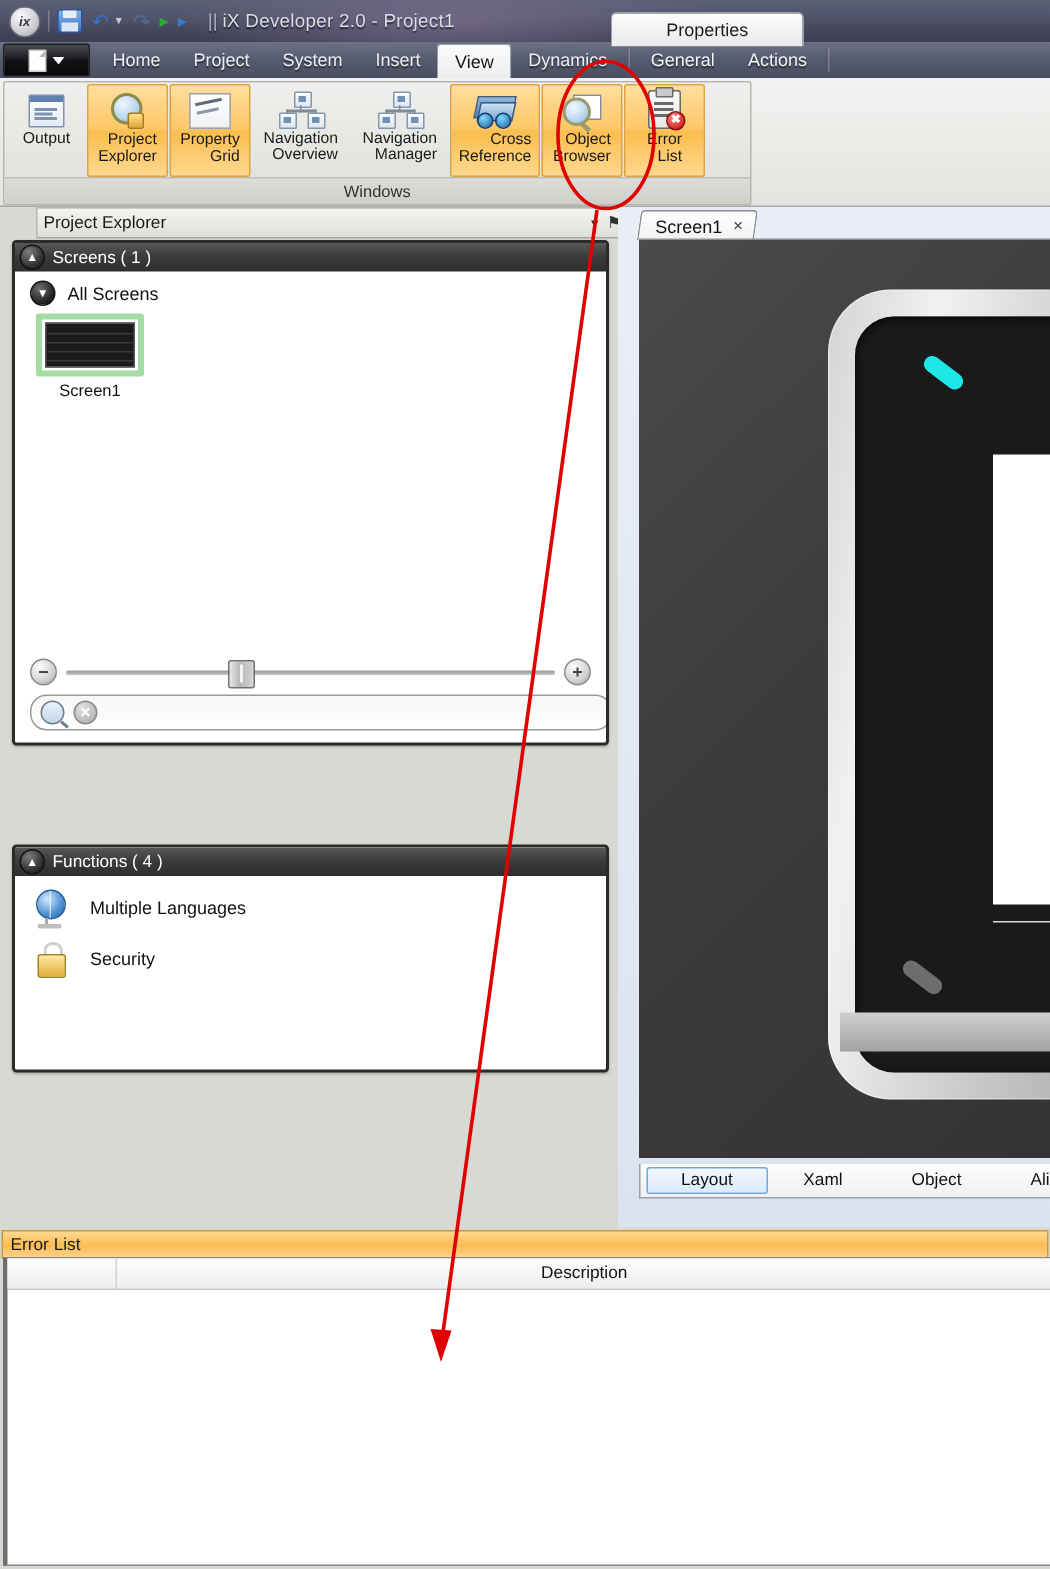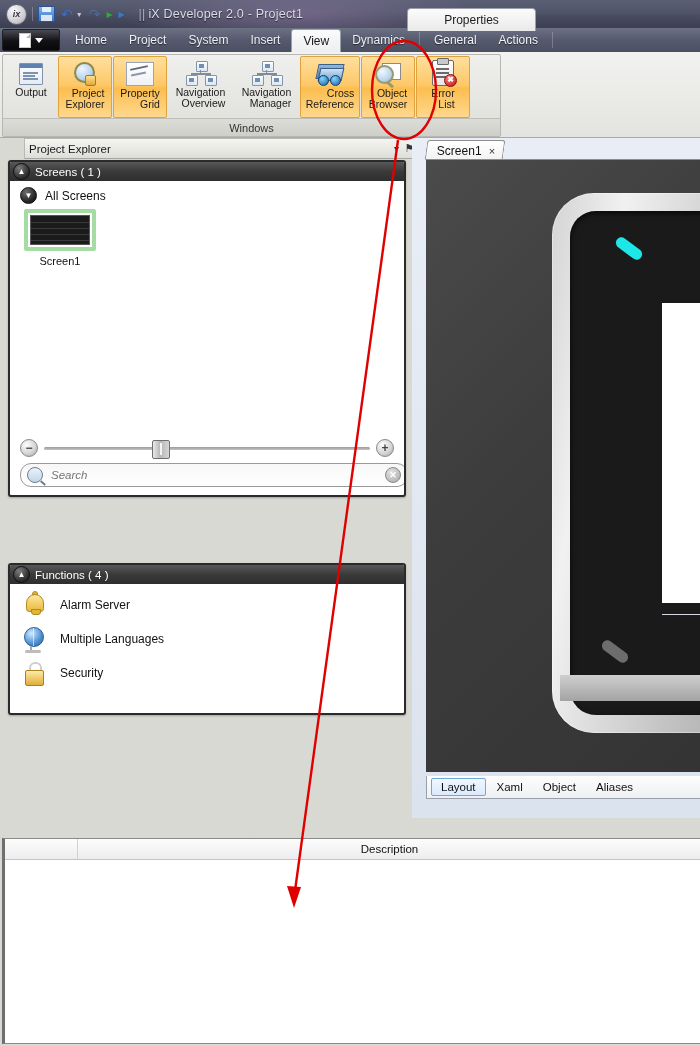--- a/index.html
+++ b/index.html
@@ -301,21 +301,21 @@
     background:linear-gradient(to bottom,#cfcfcf,#a3a3a3);
   }
   .canvas-hline{position:absolute;left:0;top:311px;width:235px;height:1px;background:#d8d8e4;}
 
   .modetabs{
     position:absolute;left:14px;bottom:19px;width:274px;height:22px;
     background:linear-gradient(to bottom,#fdfdfd,#eef0f3);
     border:1px solid #9aa0ab;border-top:none;
     display:flex;align-items:center;padding-left:4px;gap:2px;
   }
-  .mtab{padding:2px 9px;font-size:11.5px;color:#111;cursor:default;}
+  .mtab{padding:2px 22px;font-size:11.5px;color:#111;cursor:default;}
   .mtab.sel{border:1px solid #6fa8dc;background:linear-gradient(#f0f7ff,#dbeafd);border-radius:2px;}
 
   
   .errdock{position:absolute;left:0;top:818px;width:700px;height:228px;background:#d9d9d4;}
   .err-head{
     height:17px;margin:2px 1px 0 1px;
     background:linear-gradient(to bottom,#ffd98f,#fcbc54 55%,#ffd08a);
     border:1px solid #c79a3c;
     display:flex;align-items:center;padding-left:5px;
     font-size:11.5px;color:#1a1a1a;
@@ -511,38 +511,30 @@
       <div class="zoomrow">
         <span class="zbtn">−</span>
         <span class="ztrack">
             <span class="zthumb"></span>
           </span>
         <span class="zbtn">+</span>
       </div>
 
       <div class="searchrow">
         <span class="s-mag"></span>
-        <input class="s-input" placeholder="Search" style="">
         <span class="s-clear">✕</span>
       </div>
     </div>
 
     <div class="fn-body">
       <div class="sect-bar">
         <span class="circ-btn">▲</span>
         <span>Functions ( 4 )</span>
       </div>
       <div class="fn-list">
-        <div class="fn-item">
-          <span class="fn-ic">
-              <span class="bell-top"></span>
-              <span class="bell"></span>
-            </span>
-          <span class="fn-lbl">Alarm Server</span>
-        </div>
         <div class="fn-item">
           <span class="fn-ic">
               <span class="globe"></span>
               <span class="globe-stand"></span>
               <span class="globe-base"></span>
             </span>
           <span class="fn-lbl">Multiple Languages</span>
         </div>
         <div class="fn-item">
           <span class="fn-ic">
@@ -578,20 +570,23 @@
 
     <div class="modetabs">
       <span class="mtab sel">Layout</span>
       <span class="mtab">Xaml</span>
       <span class="mtab">Object</span>
       <span class="mtab">Aliases</span>
     </div>
   </div>
 
   <div class="errdock">
+    <div class="err-head">
+      <span>Error List</span>
+    </div>
     <div class="err-table">
       <div class="err-cols">
         <span class="col-icon"></span>
         <span class="col-desc">Description</span>
       </div>
     </div>
   </div>
 
   <svg class="anno" viewBox="0 0 700 1046">
     <ellipse cx="404" cy="90" rx="32" ry="49" fill="none" stroke="#e00000" stroke-width="2.4"></ellipse>

